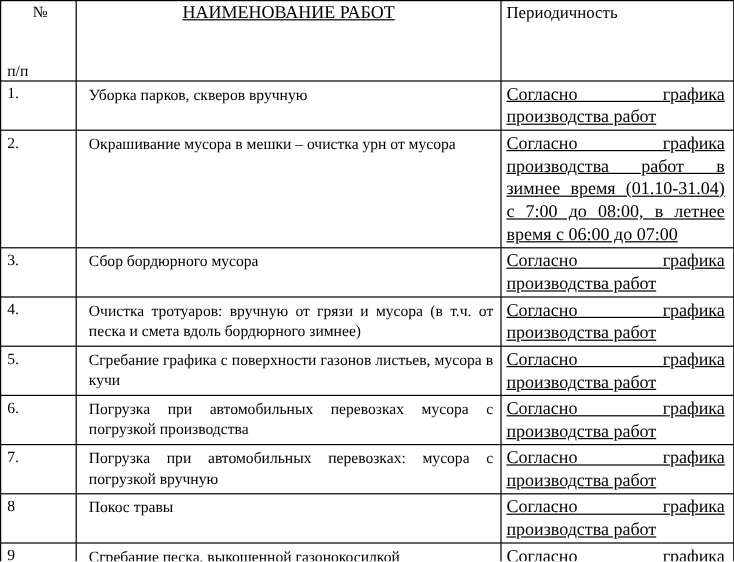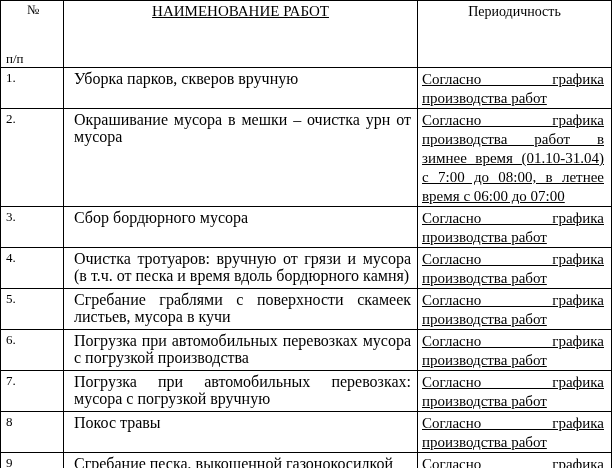--- a/index.html
+++ b/index.html
@@ -42,33 +42,33 @@
     font-size: 15px;
     font-weight: bold;
     text-align: center;
     padding: 2px 4px;
     line-height: 17px;
     text-decoration: underline;
   }
   th.h-period {
     font-size: 14px;
     font-weight: bold;
-    text-align: center;
+    text-align: left;
     padding: 3px 4px;
     line-height: 16px;
   }
   
   td.c-num {
     font-size: 13px;
     line-height: 16px;
     padding: 2px 2px 2px 5px;
     text-align: left;
   }
   td.c-name {
-    font-size: 16px;
+    font-size: 13px;
     line-height: 17px;
     padding: 2px 6px 2px 10px;
     text-align: justify;
     -moz-text-align-last: left;
     text-align-last: left;
   }
   td.c-period {
     font-size: 15px;
     line-height: 19px;
     padding: 2px 7px 0 4px;
@@ -111,27 +111,27 @@
     </tr>
 
     <tr style="height:35px">
       <td class="c-num">3.</td>
       <td class="c-name">Сбор бордюрного мусора</td>
       <td class="c-period">Согласно графика производства работ</td>
     </tr>
 
     <tr style="height:37px">
       <td class="c-num">4.</td>
-      <td class="c-name">Очистка тротуаров: вручную от грязи и мусора (в т.ч. от песка и время вдоль бордюрного камня)</td>
+      <td class="c-name">Очистка тротуаров: вручную от грязи и мусора (в т.ч. от песка и смета вдоль бордюрного зимнее)</td>
       <td class="c-period">Согласно графика производства работ</td>
     </tr>
 
     <tr style="height:38px">
       <td class="c-num">5.</td>
-      <td class="c-name">Сгребание граблями с поверхности скамеек листьев, мусора в кучи</td>
+      <td class="c-name">Сгребание графика с поверхности газонов листьев, мусора в кучи</td>
       <td class="c-period">Согласно графика производства работ</td>
     </tr>
 
     <tr style="height:39px">
       <td class="c-num">6.</td>
       <td class="c-name">Погрузка при автомобильных перевозках мусора с погрузкой производства</td>
       <td class="c-period">Согласно графика производства работ</td>
     </tr>
 
     <tr style="height:39px">

